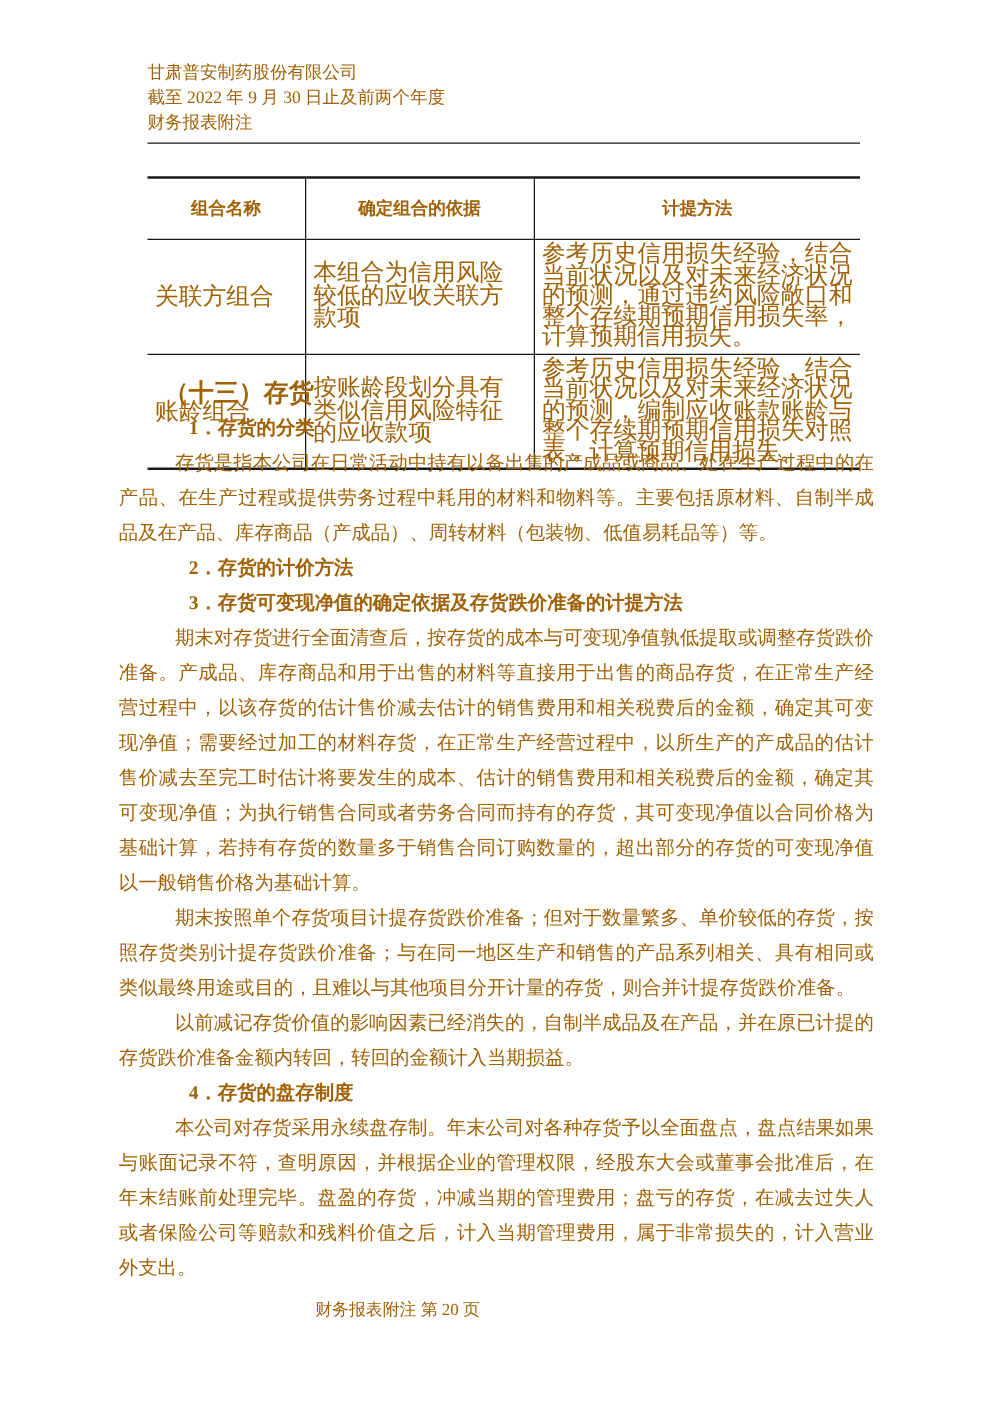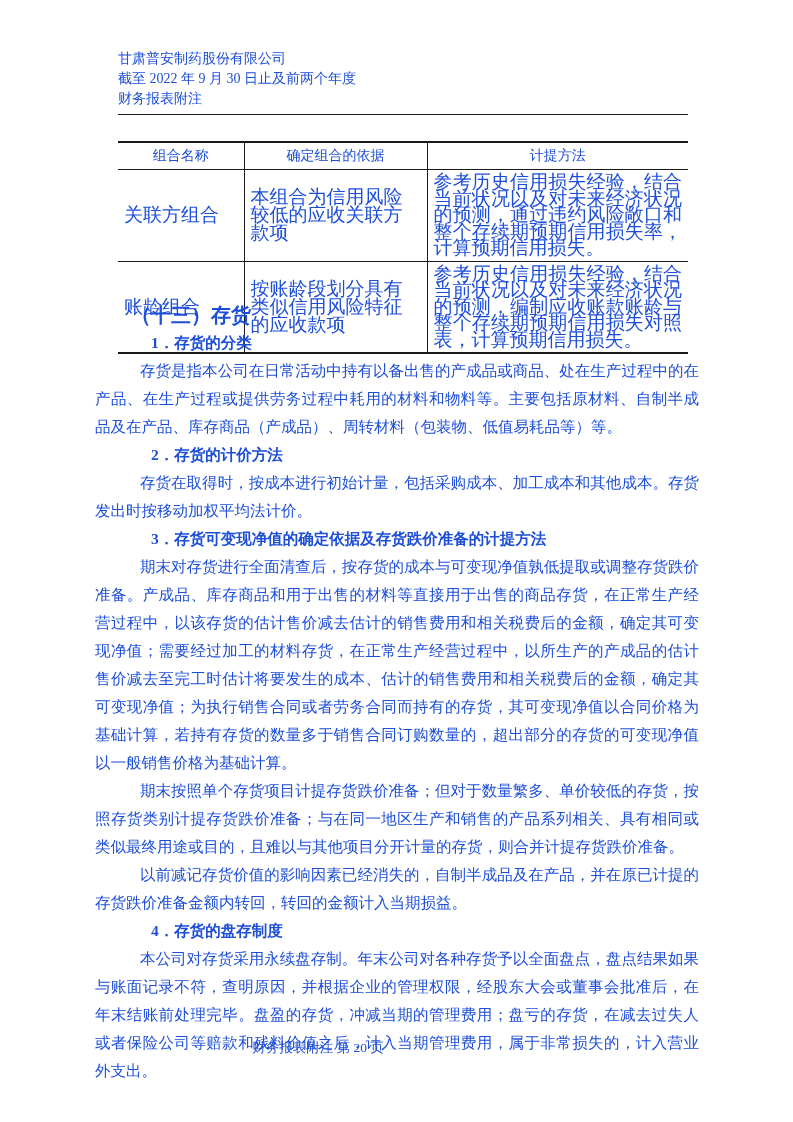--- a/index.html
+++ b/index.html
@@ -1,43 +1,43 @@
 <!DOCTYPE html>
 <html><head>
 <meta charset="utf-8">
 <style>
   * { margin: 0; padding: 0; box-sizing: border-box; }
   html, body { background: #ffffff; }
   .page {
     width: 793px; height: 1122px;
     position: relative;
     background: #ffffff;
-    color: #1d4ed8;
+    color: #a16207;
     font-family: "Liberation Serif", "DejaVu Serif", serif;
     overflow: hidden;
   }
 
   
   .doc-header {
     position: absolute; left: 118px; top: 49px; width: 570px;
     font-size: 14px; line-height: 20px;
     padding-bottom: 5px;
     border-bottom: 1.5px solid #1a1a1a;
   }
 
   
   .policy-table {
     position: absolute; left: 118px; top: 141px; width: 570px;
     border-collapse: collapse; table-layout: fixed;
   }
   .policy-table th {
     border-top: 2.5px solid #1a1a1a;
     border-bottom: 1px solid #1a1a1a;
-    font-weight: normal; font-size: 14px; text-align: center;
-    padding: 4px 2px;
+    font-weight: bold; font-size: 14px; text-align: center;
+    padding: 15px 2px;
   }
   .policy-table td {
     border-bottom: 1px solid #1a1a1a;
     vertical-align: middle;
     font-size: 19px;
     padding: 4px 6px;
   }
   .policy-table tr.last td { border-bottom: 2.5px solid #1a1a1a; }
   .vline { border-right: 1px solid #1a1a1a; }
   .cell-name  { padding-left: 8px; font-size: 14px; }
@@ -112,21 +112,20 @@
     </tbody>
   </table>
 
   <main class="content">
     <h2 class="sec-title">（十三）存货</h2>
 
     <h3 class="sub-heading">1．存货的分类</h3>
     <p class="para">存货是指本公司在日常活动中持有以备出售的产成品或商品、处在生产过程中的在产品、在生产过程或提供劳务过程中耗用的材料和物料等。主要包括原材料、自制半成品及在产品、库存商品（产成品）、周转材料（包装物、低值易耗品等）等。</p>
 
     <h3 class="sub-heading">2．存货的计价方法</h3>
-    <p class="para">存货在取得时，按成本进行初始计量，包括采购成本、加工成本和其他成本。存货发出时按移动加权平均法计价。</p>
 
     <h3 class="sub-heading">3．存货可变现净值的确定依据及存货跌价准备的计提方法</h3>
     <p class="para">期末对存货进行全面清查后，按存货的成本与可变现净值孰低提取或调整存货跌价准备。产成品、库存商品和用于出售的材料等直接用于出售的商品存货，在正常生产经营过程中，以该存货的估计售价减去估计的销售费用和相关税费后的金额，确定其可变现净值；需要经过加工的材料存货，在正常生产经营过程中，以所生产的产成品的估计售价减去至完工时估计将要发生的成本、估计的销售费用和相关税费后的金额，确定其可变现净值；为执行销售合同或者劳务合同而持有的存货，其可变现净值以合同价格为基础计算，若持有存货的数量多于销售合同订购数量的，超出部分的存货的可变现净值以一般销售价格为基础计算。</p>
     <p class="para">期末按照单个存货项目计提存货跌价准备；但对于数量繁多、单价较低的存货，按照存货类别计提存货跌价准备；与在同一地区生产和销售的产品系列相关、具有相同或类似最终用途或目的，且难以与其他项目分开计量的存货，则合并计提存货跌价准备。</p>
     <p class="para">以前减记存货价值的影响因素已经消失的，自制半成品及在产品，并在原已计提的存货跌价准备金额内转回，转回的金额计入当期损益。</p>
 
     <h3 class="sub-heading">4．存货的盘存制度</h3>
     <p class="para">本公司对存货采用永续盘存制。年末公司对各种存货予以全面盘点，盘点结果如果与账面记录不符，查明原因，并根据企业的管理权限，经股东大会或董事会批准后，在年末结账前处理完毕。盘盈的存货，冲减当期的管理费用；盘亏的存货，在减去过失人或者保险公司等赔款和残料价值之后，计入当期管理费用，属于非常损失的，计入营业外支出。</p>
   </main>
 

